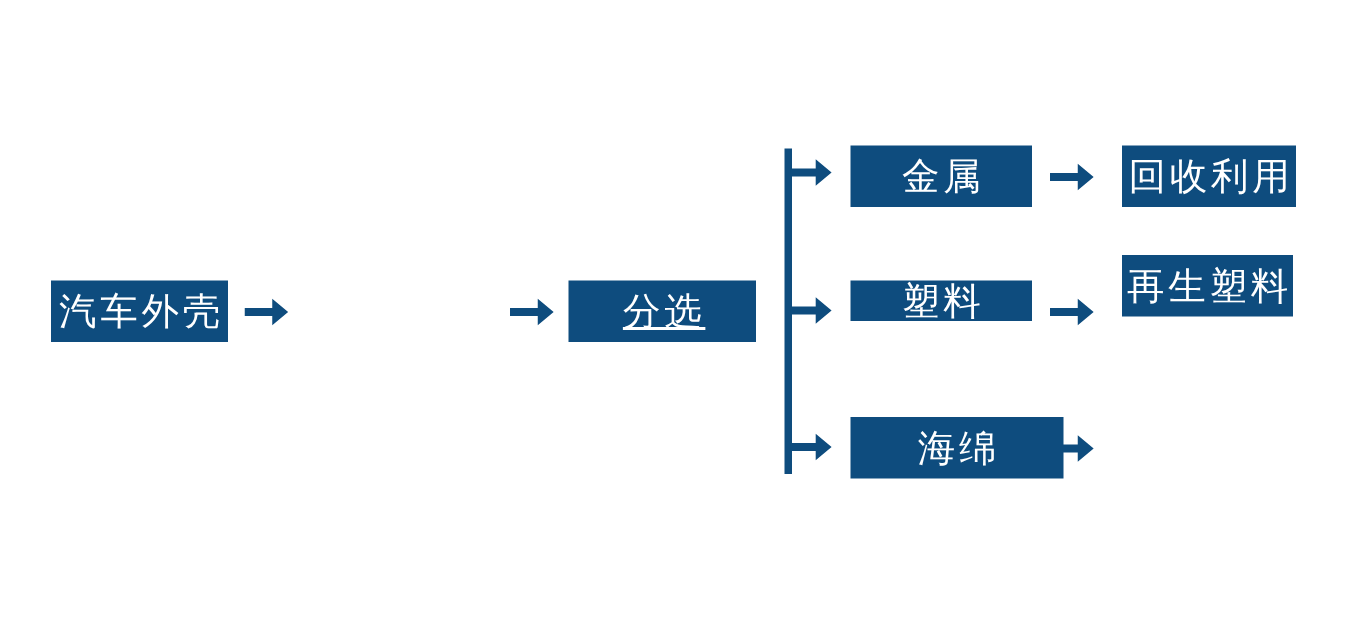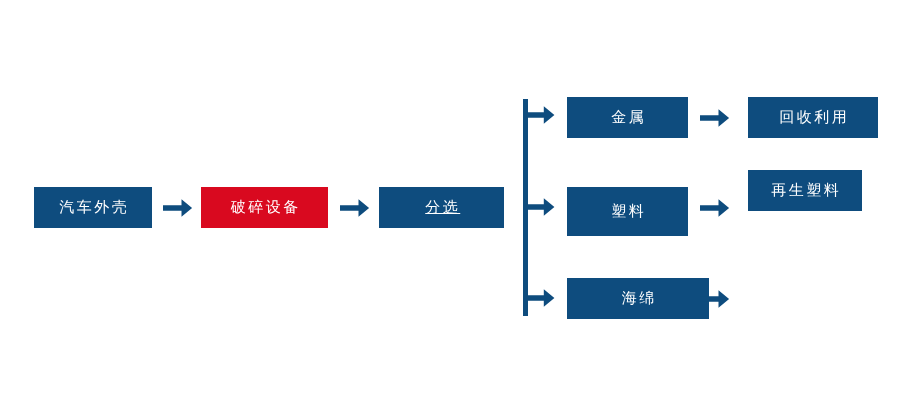--- a/index.html
+++ b/index.html
@@ -17,21 +17,21 @@
     background: #ffffff;
     overflow: hidden;
   }
   .node {
     position: absolute;
     display: flex;
     align-items: center;
     justify-content: center;
     box-sizing: border-box;
     color: #ffffff;
-    font-size: 15px;
+    font-size: 25px;
     font-weight: 400;
     letter-spacing: 2.5px;
     text-indent: 2.5px;
     line-height: 1;
     white-space: nowrap;
     font-family: "DejaVu Sans", "Liberation Sans", sans-serif;
   }
   .node.primary { background: #0e4c7e; }
   .node.highlight { background: #d9091f; }
 
@@ -52,21 +52,20 @@
 <div id="flow-canvas">
 
   <div class="node primary" style="left:34px; top:187px; width:118px; height:41px;">汽车外壳</div>
 
   <span class="arrow" style="left:163px; top:197px; width:30px; height:22px;">
     <svg width="30" height="22" viewBox="0 0 30 22" aria-hidden="true">
       <path d="M0 8.3 h18.5 v-6.1 l10.6 8.8 -10.6 8.8 v-6.1 H0 Z" fill="#0e4c7e"></path>
     </svg>
   </span>
 
-  <div class="node highlight" style="left:201px; top:187px; width:127px; height:41px;">破碎设备</div>
 
   <span class="arrow" style="left:340px; top:197px; width:30px; height:22px;">
     <svg width="30" height="22" viewBox="0 0 30 22" aria-hidden="true">
       <path d="M0 8.3 h18.5 v-6.1 l10.6 8.8 -10.6 8.8 v-6.1 H0 Z" fill="#0e4c7e"></path>
     </svg>
   </span>
 
   <div class="node primary" style="left:379px; top:187px; width:125px; height:41px;text-decoration:underline;">分选</div>
 
   <div class="branch-spine" style="left:523px; top:99px; width:5px; height:217px;"></div>
@@ -78,29 +77,29 @@
   </span>
 
   <div class="node primary" style="left:567px; top:97px; width:121px; height:41px;">金属</div>
 
   <span class="arrow" style="left:700px; top:107px; width:30px; height:22px;">
     <svg width="30" height="22" viewBox="0 0 30 22" aria-hidden="true">
       <path d="M0 8.3 h18.5 v-6.1 l10.6 8.8 -10.6 8.8 v-6.1 H0 Z" fill="#0e4c7e"></path>
     </svg>
   </span>
 
-  <div class="node primary" style="left:748px; top:97px; width:130px; height:41px;">回收利用</div>
+  <div class="node primary" style="left:748px; top:97px; width:116px; height:41px;">回收利用</div>
 
   <span class="arrow" style="left:527px; top:196px; width:28px; height:22px;">
     <svg width="28" height="22" viewBox="0 0 28 22" aria-hidden="true">
       <path d="M0 8.3 h16.8 v-6.1 l10.6 8.8 -10.6 8.8 v-6.1 H0 Z" fill="#0e4c7e"></path>
     </svg>
   </span>
 
-  <div class="node primary" style="left:567px; top:187px; width:121px; height:49px;">塑料</div>
+  <div class="node primary" style="left:567px; top:187px; width:121px; height:27px;">塑料</div>
 
   <span class="arrow" style="left:700px; top:197px; width:30px; height:22px;">
     <svg width="30" height="22" viewBox="0 0 30 22" aria-hidden="true">
       <path d="M0 8.3 h18.5 v-6.1 l10.6 8.8 -10.6 8.8 v-6.1 H0 Z" fill="#0e4c7e"></path>
     </svg>
   </span>
 
   <div class="node primary" style="left:748px; top:170px; width:114px; height:41px;">再生塑料</div>
 
   <span class="arrow" style="left:527px; top:287px; width:28px; height:22px;">

